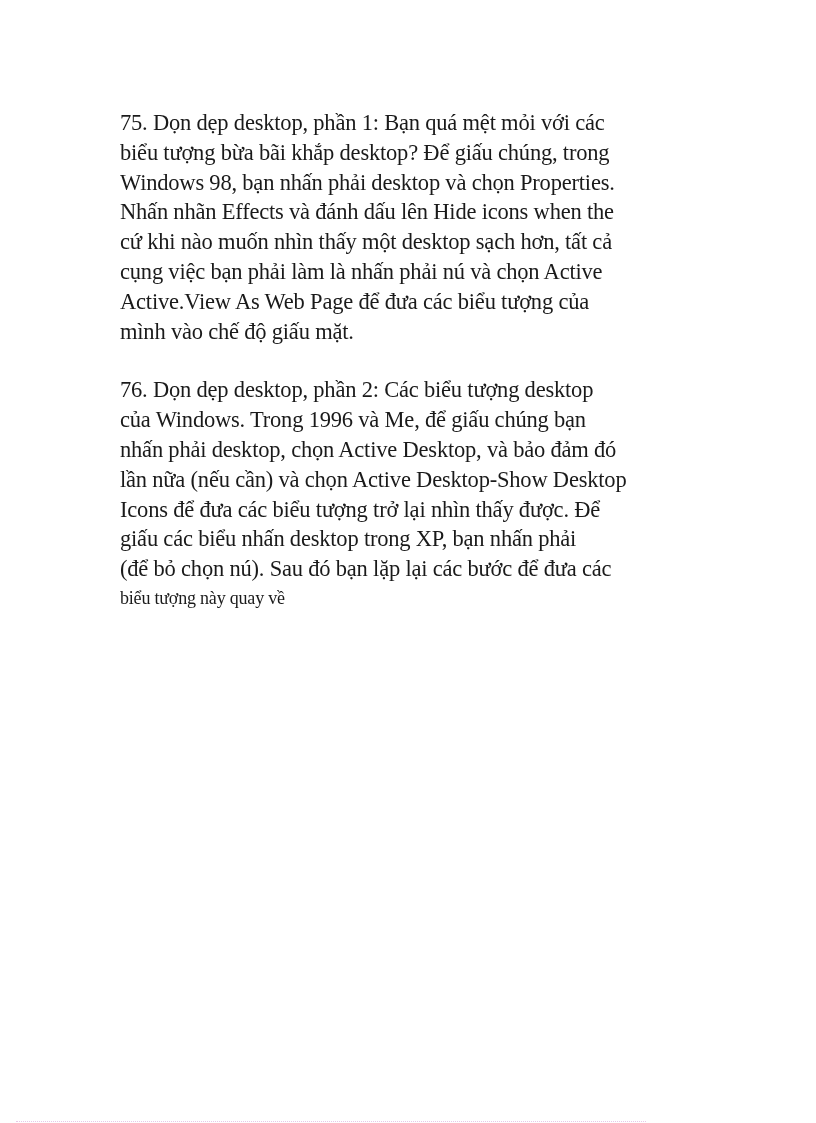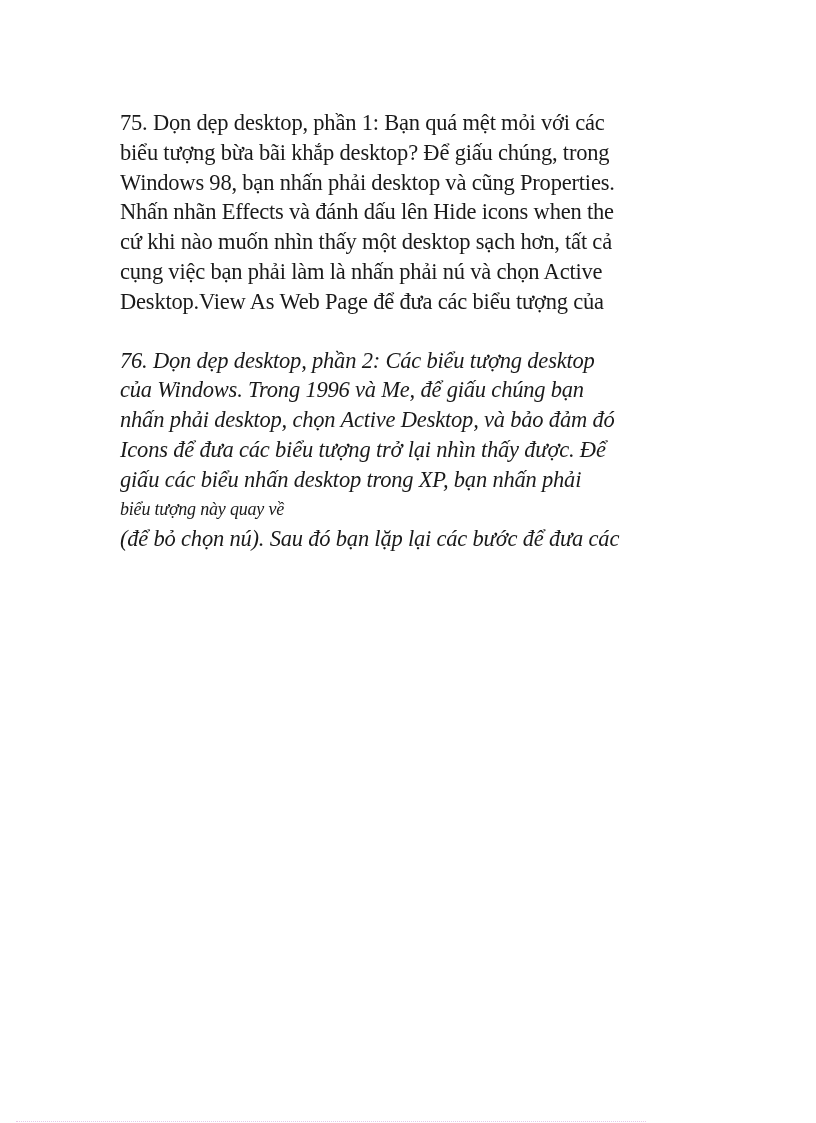--- a/index.html
+++ b/index.html
@@ -30,21 +30,20 @@
       line-height: 29.8px;
       color: #1a1a1a;
       letter-spacing: -0.2px;
     }
     .para {
       margin: 0;
       white-space: normal;
     }
     .para + .para {
       margin-top: 29px;
-      font-style: italic;
     }
     .para .ln {
       display: block;
       white-space: nowrap;
     }
     .para .ln.small {
       font-size: 18px;
     }
     .footer-rule {
       position: absolute;
@@ -56,32 +55,34 @@
   </style>
 </head>
 <body>
 
 <div class="page">
   <div class="content">
 
     <p class="para">
       <span class="ln">75. Dọn dẹp desktop, phần 1: Bạn quá mệt mỏi với các</span>
       <span class="ln">biểu tượng bừa bãi khắp desktop? Để giấu chúng, trong</span>
-      <span class="ln">Windows 98, bạn nhấn phải desktop và  cũng Properties.</span>
+      <span class="ln">Windows 98, bạn nhấn phải desktop và  chọn Properties.</span>
       <span class="ln">Nhấn nhãn Effects và  đánh dấu lên Hide icons when the</span>
       <span class="ln">cứ khi nào  muốn nhìn thấy một desktop sạch hơn, tất cả</span>
       <span class="ln">cụng việc bạn phải làm  là  nhấn phải nú và  chọn Active</span>
-      <span class="ln">Desktop.View As Web Page để đưa các biểu tượng của</span>
+      <span class="ln">Active.View As Web Page để đưa các biểu tượng của</span>
+      <span class="ln">mình vào  chế độ giấu mặt.</span>
     </p>
 
     <p class="para">
       <span class="ln">76. Dọn dẹp desktop, phần 2: Các biểu tượng desktop</span>
       <span class="ln">của Windows. Trong 1996 và  Me, để giấu chúng bạn</span>
       <span class="ln">nhấn phải desktop, chọn Active Desktop, và  bảo đảm đó</span>
+      <span class="ln">lần nữa (nếu cần) và  chọn Active Desktop-Show Desktop</span>
       <span class="ln">Icons để đưa các biểu tượng trở lại nhìn thấy được. Để</span>
       <span class="ln">giấu các biểu nhấn desktop trong XP, bạn nhấn phải</span>
+      <span class="ln">(để bỏ chọn nú). Sau đó bạn lặp lại các bước để đưa các</span>
       <span class="ln small">biểu tượng này  quay về</span>
-      <span class="ln">(để bỏ chọn nú). Sau đó bạn lặp lại các bước để đưa các</span>
     </p>
 
   </div>
   <div class="footer-rule"></div>
 </div>
 
 </body></html>

